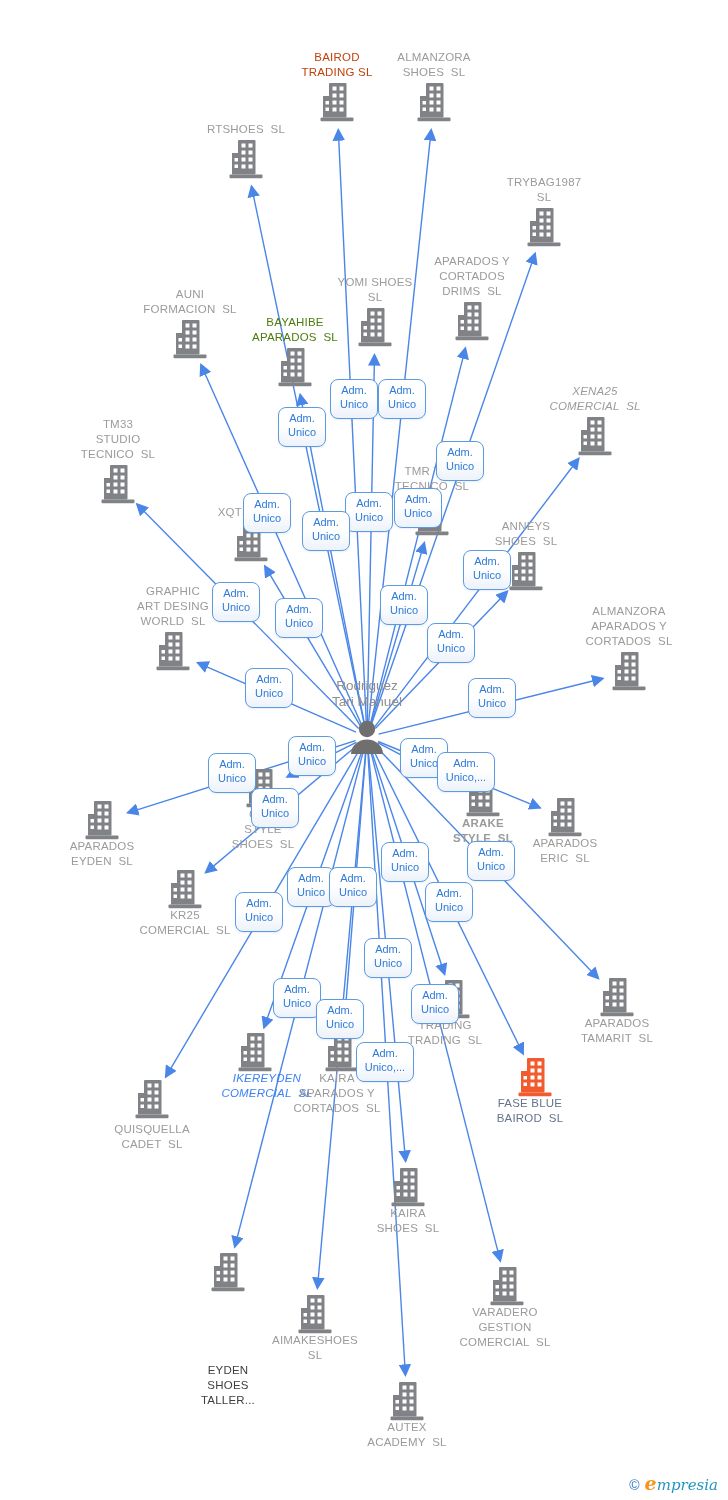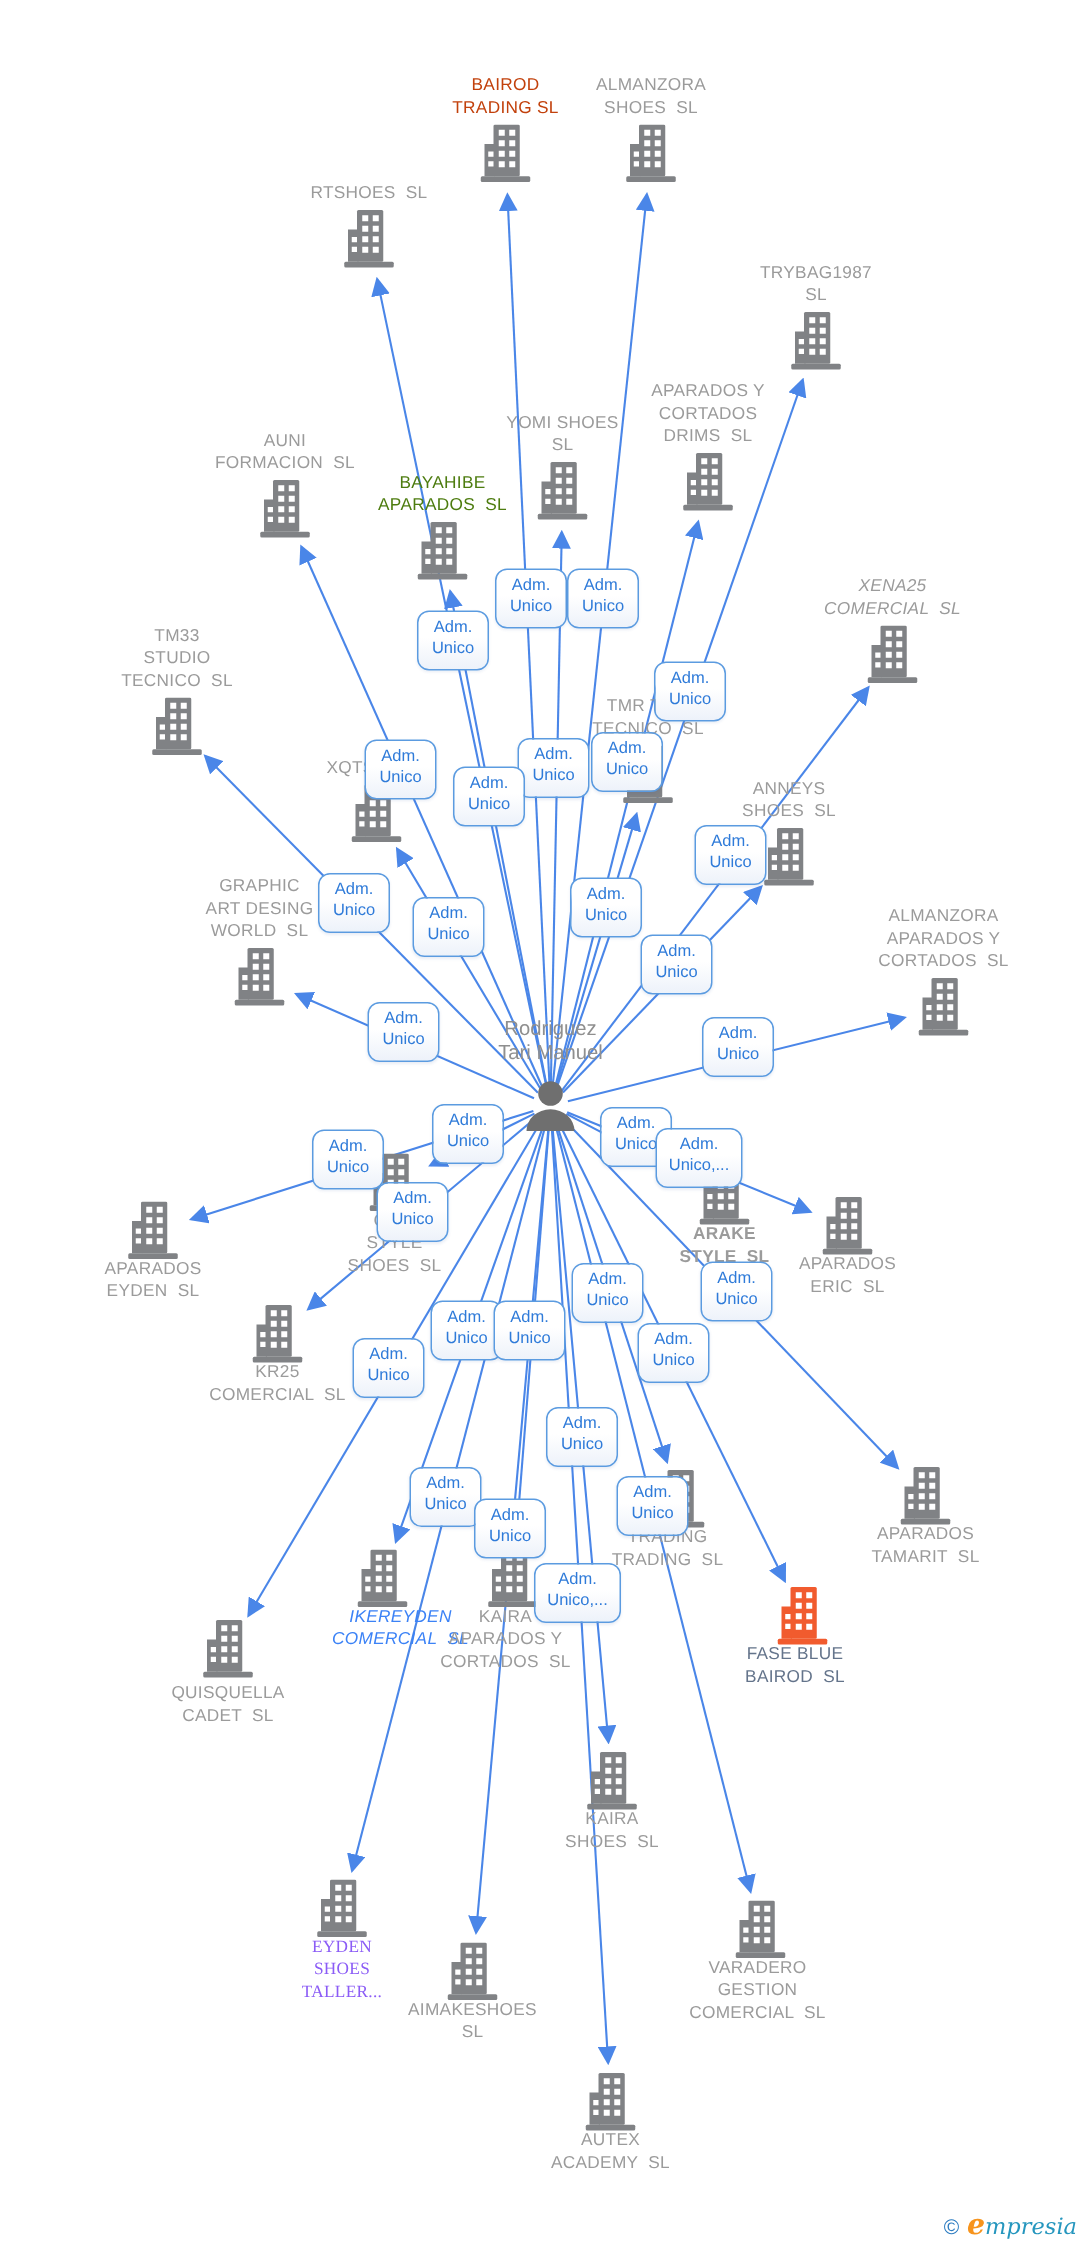--- a/index.html
+++ b/index.html
@@ -703,21 +703,21 @@
             <rect x="13.5" y="10.5" width="4" height="4"></rect>
             <rect x="20.5" y="10.5" width="4" height="4"></rect>
             <rect x="13.5" y="17.5" width="4" height="4"></rect>
             <rect x="20.5" y="17.5" width="4" height="4"></rect>
             <rect x="13.5" y="24.5" width="4" height="4"></rect>
             <rect x="20.5" y="24.5" width="4" height="4"></rect>
             <rect x="6.5" y="18" width="3.5" height="3.5"></rect>
             <rect x="6.5" y="24.5" width="3.5" height="3.5"></rect>
           </g>
         </svg></div>
-      <div class="company-label" style="left: 228px; top: 1291px; color: #8b5cf6; font-family: Liberation Serif, serif;">
+      <div class="company-label" style="left: 228px; top: 1363px; color: #404040;">
         <div>EYDEN</div>
         <div>SHOES</div>
         <div>TALLER...</div>
       </div>
       <div class="company-icon" style="left: 297px; top: 1295px;"><svg width="36" height="40" viewBox="0 0 36 40">
     <g fill="#808285">
             <rect x="10" y="0" width="17.5" height="34.5" rx="1"></rect>
     <rect x="4" y="13" width="7" height="21.5"></rect>
             <rect x="1.5" y="34.5" width="33" height="3.8" rx="1"></rect>
           </g>

